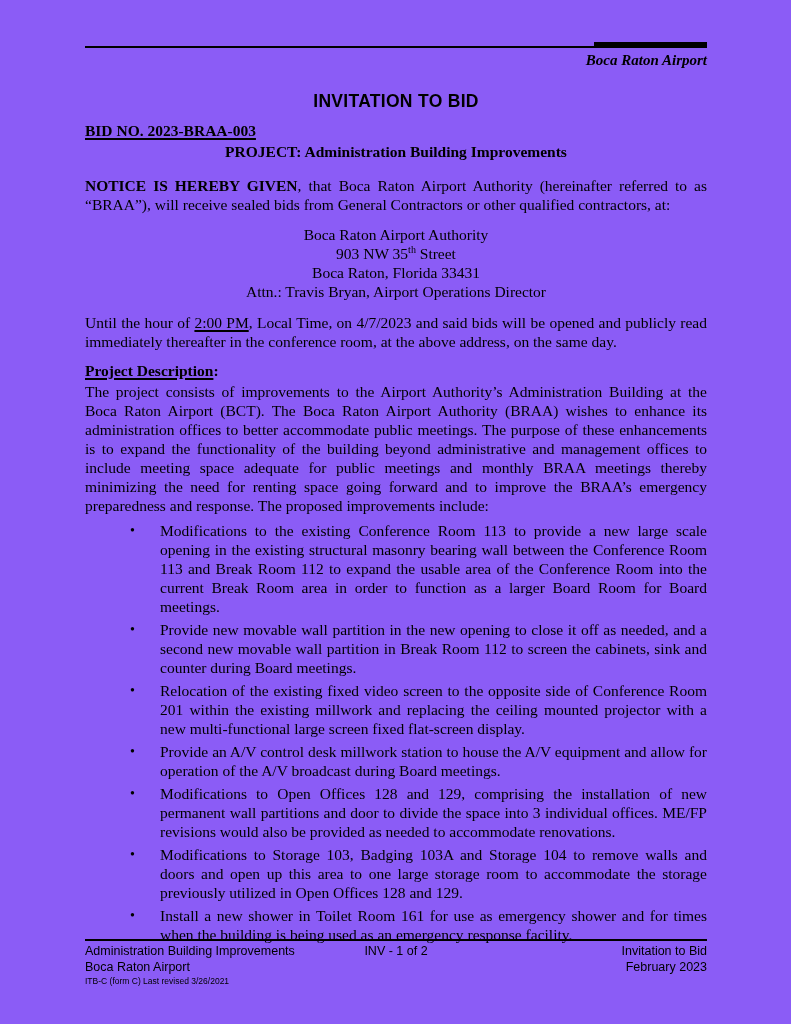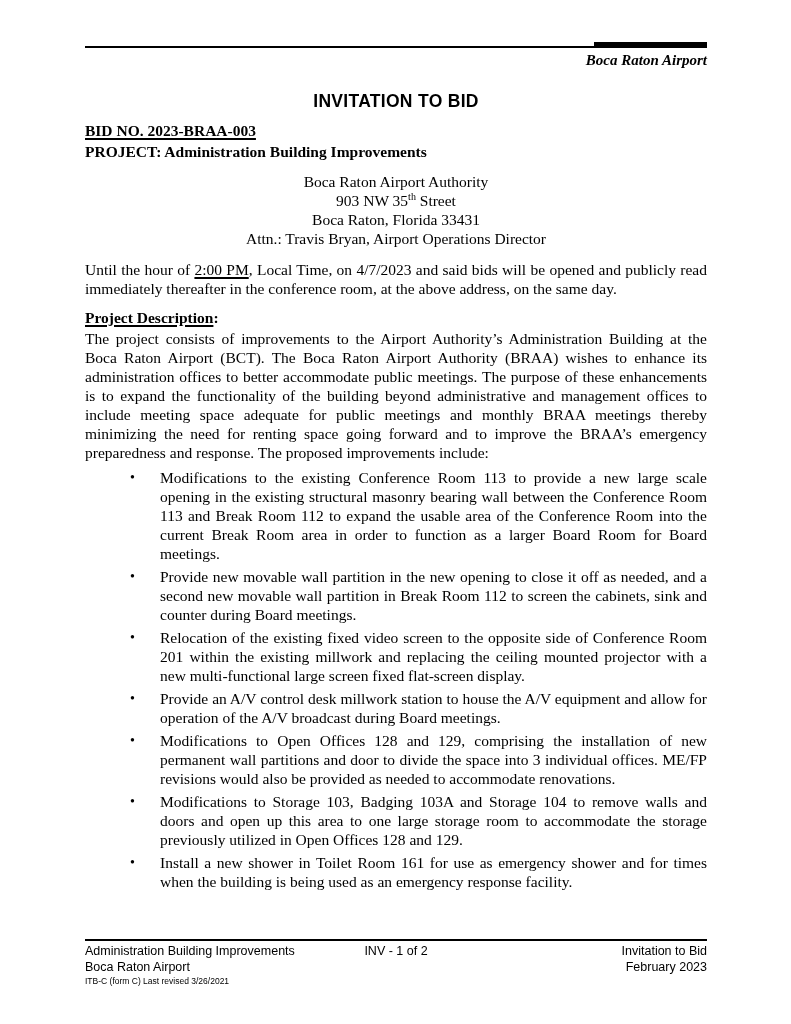--- a/index.html
+++ b/index.html
@@ -1,40 +1,40 @@
 <!DOCTYPE html>
 <html><head>
 <meta charset="utf-8">
 <style>
   * { margin: 0; padding: 0; box-sizing: border-box; }
   html, body { background: #e8e8e8; }
   body { width: 791px; height: 1024px; font-family: "Liberation Serif", serif; color: #000; }
   .page {
     position: relative; width: 791px; height: 1024px;
-    background: #ffffff; overflow: hidden;
+    background: #8b5cf6; overflow: hidden;
   }
   .content { position: absolute; left: 85px; width: 622px; top: 0; }
 
   
   .top-rule { position: relative; margin-top: 46px; height: 2px; background: #000; }
   .top-rule-accent { position: absolute; right: 0; top: -4px; width: 113px; height: 5px; background: #000; }
   .brand {
     text-align: right; font-weight: bold; font-style: italic;
     font-size: 15px; line-height: 18px; padding-top: 3px;
   }
 
   
   .doc-title {
     text-align: center; font-family: "Liberation Sans", sans-serif;
     font-weight: bold; font-size: 17.5px; line-height: 20px;
     margin-top: 22px; letter-spacing: .3px;
   }
   .bid-no { text-align: left; font-weight: bold; font-size: 15.5px; line-height: 19px; margin-top: 10px; }
   .bid-no .u { text-decoration: underline; text-decoration-thickness: 1.5px; text-underline-offset: 2px; }
-  .project-line { font-weight: bold; font-size: 15.5px; line-height: 19px; margin-top: 2px; }
+  .project-line { text-align: center; font-weight: bold; font-size: 15.5px; line-height: 19px; margin-top: 2px; }
 
   
   .para { font-size: 15.5px; line-height: 19px; text-align: justify; }
   .notice { margin-top: 15px; }
   .address { text-align: center; font-size: 15.5px; line-height: 19px; margin-top: 11px; }
   .address sup { font-size: 10px; vertical-align: super; line-height: 0; }
   .deadline { margin-top: 12px; }
   .u-bold { font-weight: normal; text-decoration: underline; text-decoration-thickness: 1.5px; text-underline-offset: 2px; }
 
   .section-heading { margin-top: 10px; font-size: 15.5px; line-height: 19px; font-weight: bold; }
@@ -75,20 +75,21 @@
     </div>
     <div class="brand">Boca Raton Airport</div>
 
     <div class="doc-title">INVITATION TO BID</div>
 
     <div class="bid-no">
       <span class="u">BID NO. 2023-BRAA-003</span>
     </div>
     <div class="project-line">PROJECT: Administration Building Improvements</div>
 
+    <p class="para notice"><b>NOTICE IS HEREBY GIVEN</b><span>, that Boca Raton Airport Authority (hereinafter referred to as “BRAA”), will receive sealed bids from General Contractors or other qualified contractors, at:</span></p>
 
     <div class="address">
       <div>Boca Raton Airport Authority</div>
       <div><span>903 NW 35</span><sup>th</sup><span> Street</span></div>
       <div>Boca Raton, Florida 33431</div>
       <div>Attn.: Travis Bryan, Airport Operations Director</div>
     </div>
 
     <p class="para deadline"><span>Until the hour of </span><span class="u-bold">2:00 PM</span><span>, Local Time, on 4/7/2023 and said bids will be opened and publicly read immediately thereafter in the conference room, at the above address, on the same day.</span></p>
 

